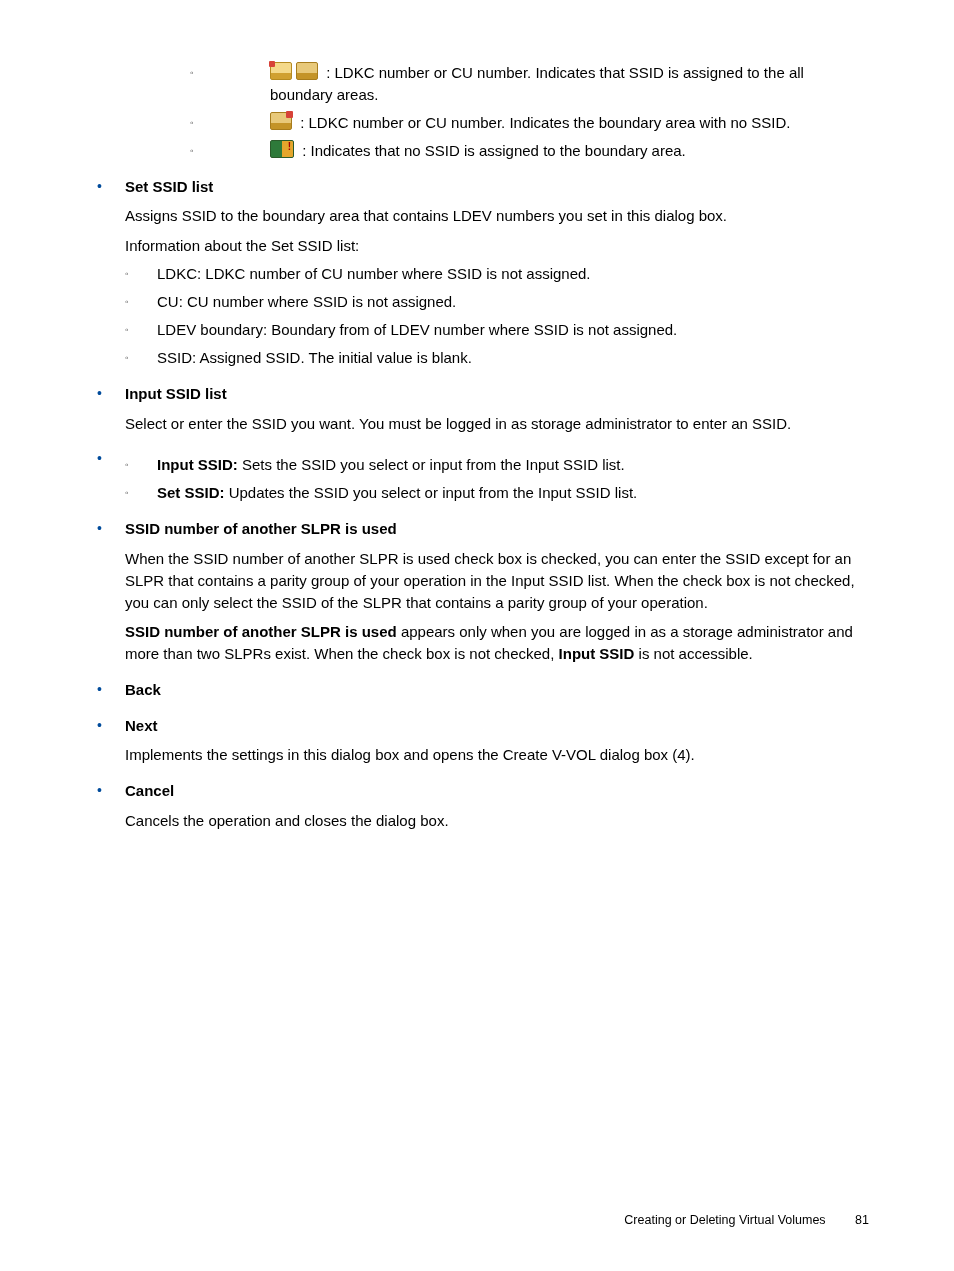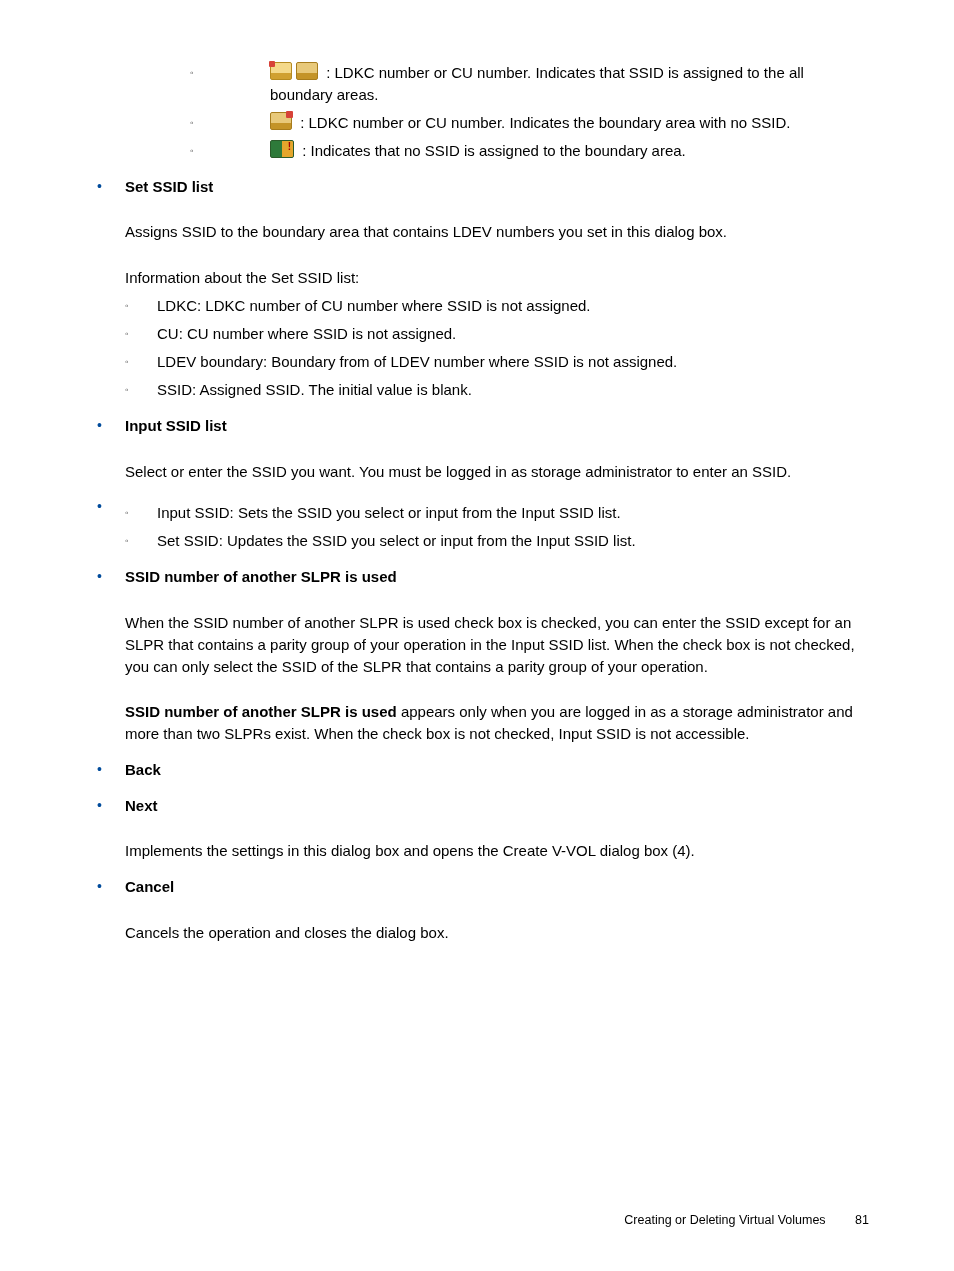--- a/index.html
+++ b/index.html
@@ -34,42 +34,42 @@
     box-sizing: border-box;
   }
   .bullet-primary .content {
     flex: 1;
   }
   .bullet-primary .content .heading {
     font-weight: bold;
     font-family: Arial, Helvetica, sans-serif;
   }
   .bullet-primary .content .para {
-    margin-top: 24px;
+    margin-top: 8px;
   }
   .sub-list {
     margin-top: 6px;
   }
   .sub-item {
     display: flex;
     margin-top: 6px;
   }
   .sub-item .ring {
     width: 32px;
     flex: 0 0 32px;
     text-align: left;
     font-size: 10px;
     line-height: 22px;
     color: #333;
   }
   .sub-item .body {
     flex: 1;
   }
   .sub-item .body .bold {
-    font-weight: normal;
+    font-weight: bold;
   }
   .initial-sub-list {
     padding-left: 105px;
   }
   .initial-sub-list .sub-item .body {
     padding-right: 12px;
     margin-left: 48px;
   }
   .icon {
     display: inline-block;
@@ -204,21 +204,21 @@
               <div class="body"><span class="bold">Set SSID:</span><span> Updates the SSID you select or input from the Input SSID list.</span></div>
             </div>
           </div>
         </div>
       </div>
       <div class="bullet-primary">
         <div class="dot">•</div>
         <div class="content">
           <div class="heading">SSID number of another SLPR is used</div>
           <div class="para">When the SSID number of another SLPR is used check box is checked, you can enter the SSID except for an SLPR that contains a parity group of your operation in the Input SSID list. When the check box is not checked, you can only select the SSID of the SLPR that contains a parity group of your operation.</div>
-          <div class="para"><span class="bold" style="font-weight: bold;">SSID number of another SLPR is used</span><span> appears only when you are logged in as a storage administrator and more than two SLPRs exist. When the check box is not checked, </span><span style="font-weight: normal;">Input SSID</span><span> is not accessible.</span></div>
+          <div class="para"><span class="bold" style="font-weight: bold;">SSID number of another SLPR is used</span><span> appears only when you are logged in as a storage administrator and more than two SLPRs exist. When the check box is not checked, </span><span style="font-weight: bold;">Input SSID</span><span> is not accessible.</span></div>
         </div>
       </div>
       <div class="bullet-primary">
         <div class="dot">•</div>
         <div class="content">
           <div class="heading">Back</div>
         </div>
       </div>
       <div class="bullet-primary">
         <div class="dot">•</div>

